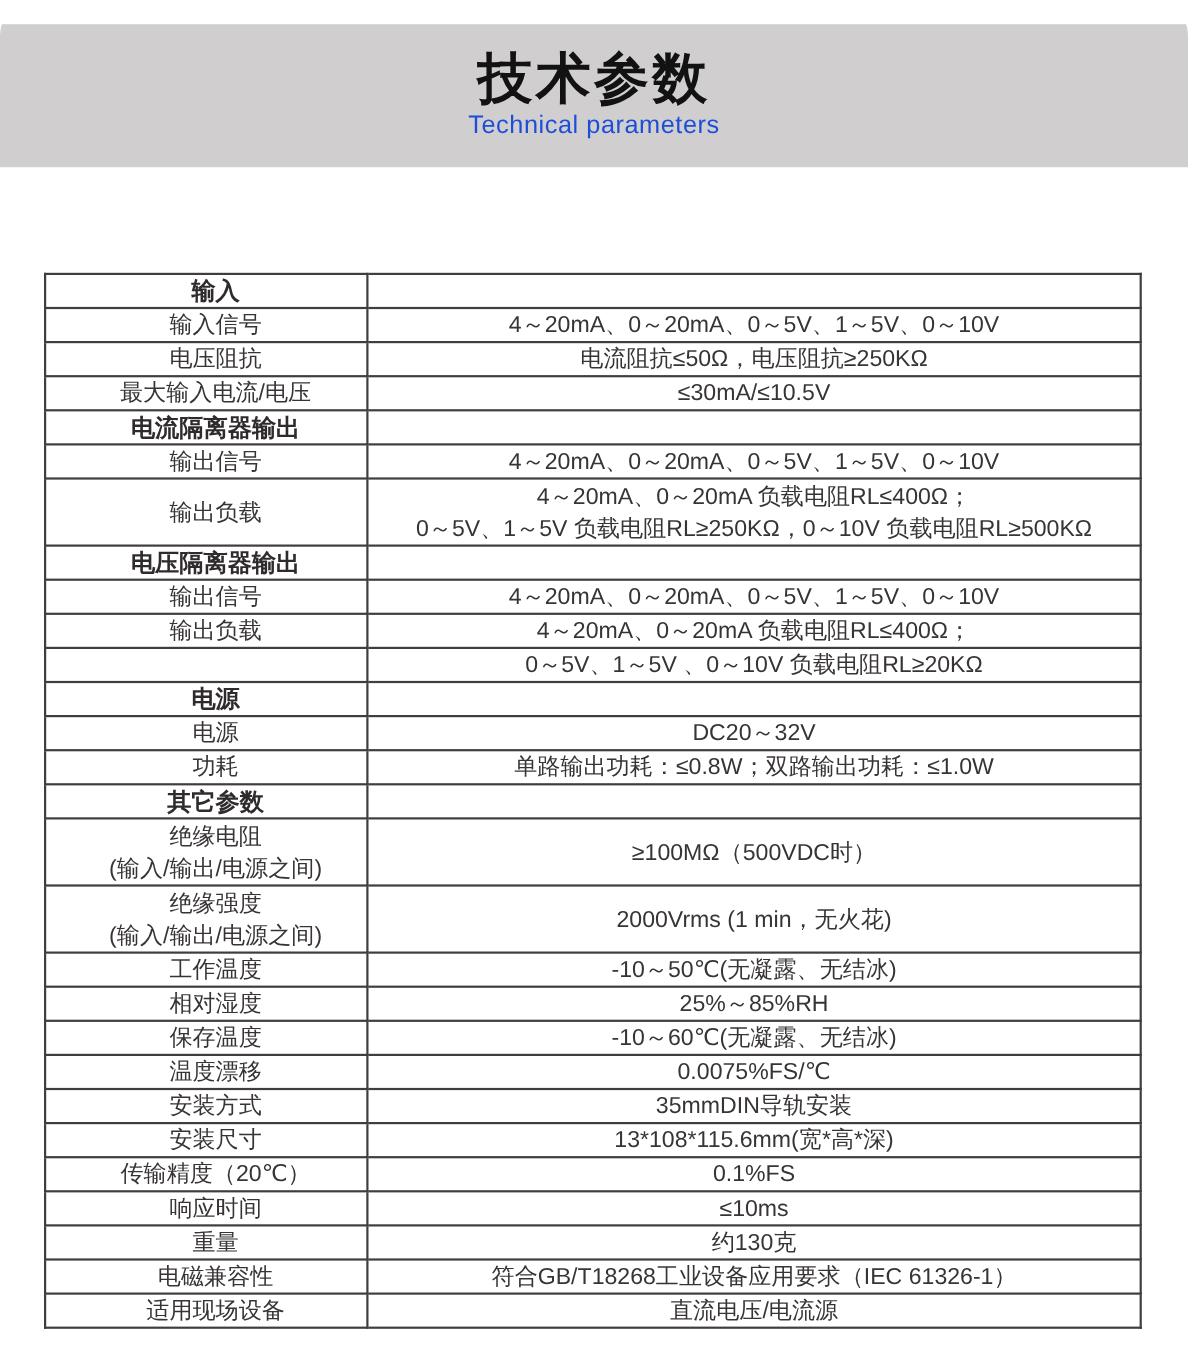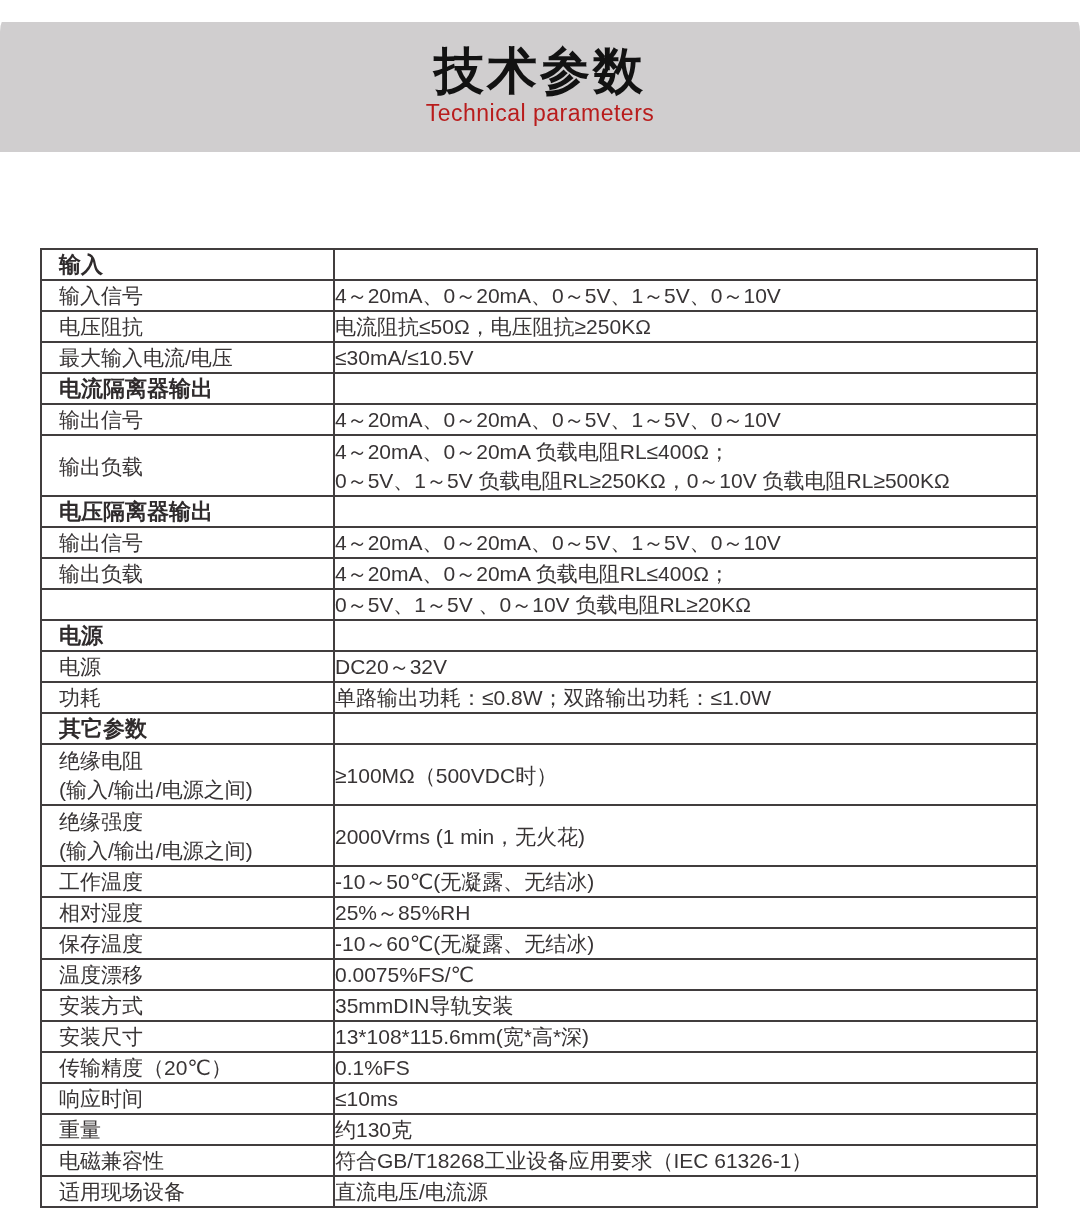--- a/index.html
+++ b/index.html
@@ -9,32 +9,32 @@
   }
   .banner {
     position:absolute; left:0; top:22px; width:1080px; height:130px;
     background:#d0cecf; text-align:center;
   }
   .banner-title {
     padding-top:22px; font-size:50px; font-weight:700; color:#121212; letter-spacing:3px;
     line-height:1.1;
   }
   .banner-sub {
-    font-size:23px; color:#b91c1c; letter-spacing:0.5px; margin-top:1px;
+    font-size:23px; color:#1d4ed8; letter-spacing:0.5px; margin-top:1px;
   }
   .heading {
     position:absolute; left:36px; top:190px; font-size:27px; font-weight:700; color:#000000;
   }
   table.params {
     position:absolute; left:40px; top:248px; width:998px;
     border-collapse:collapse; table-layout:fixed;
   }
   table.params td {
     border:2px solid #413d3e; font-size:21px; color:#383435;
-    vertical-align:middle; overflow:hidden; white-space:nowrap; padding:0;
+    vertical-align:middle; overflow:hidden; white-space:nowrap; padding:0;text-align:center;
   }
   table.params td.c1 { width:274px; padding-left:17px; }
   table.params td.c2 { }
   table.params tr { height:30.55px; }
   table.params tr.tall { height:61.1px; }
   .section-label { font-weight:700; font-size:22px; color:#2f2b2c; }
   .line { line-height:29px; }
   td.vtop { vertical-align:top; }
   td.vtop .line:first-child { margin-top:1px; }
 </style>

